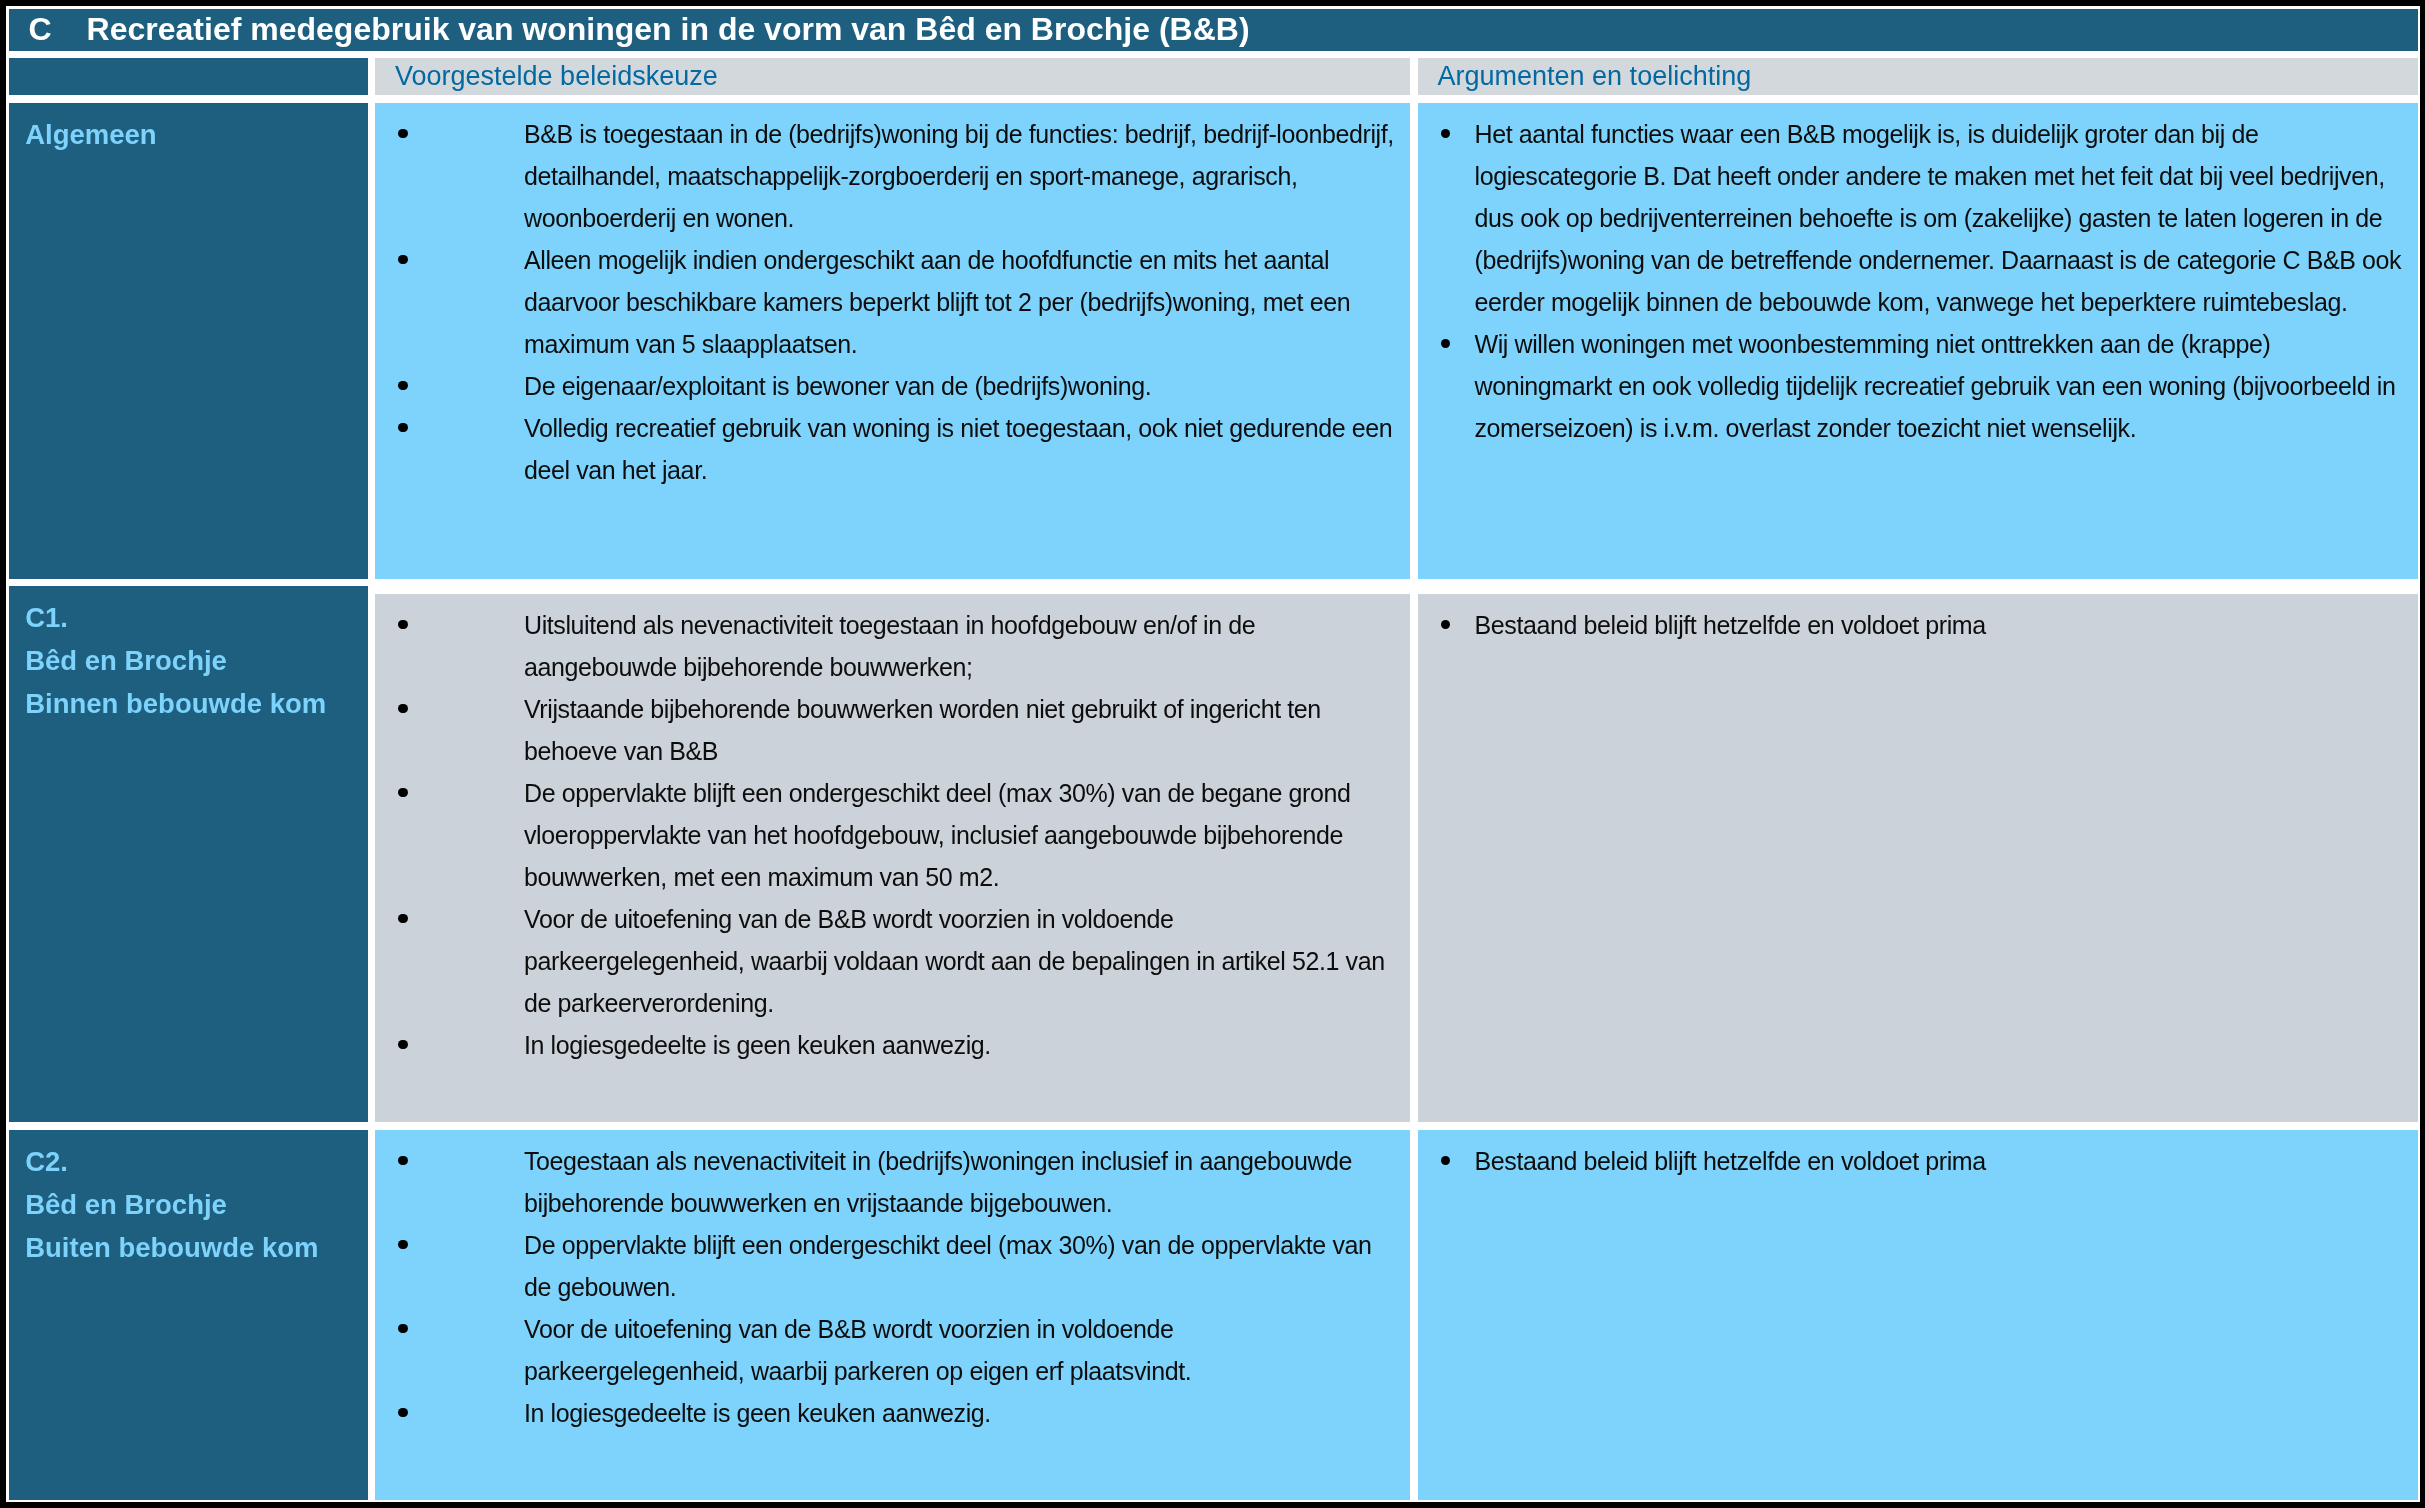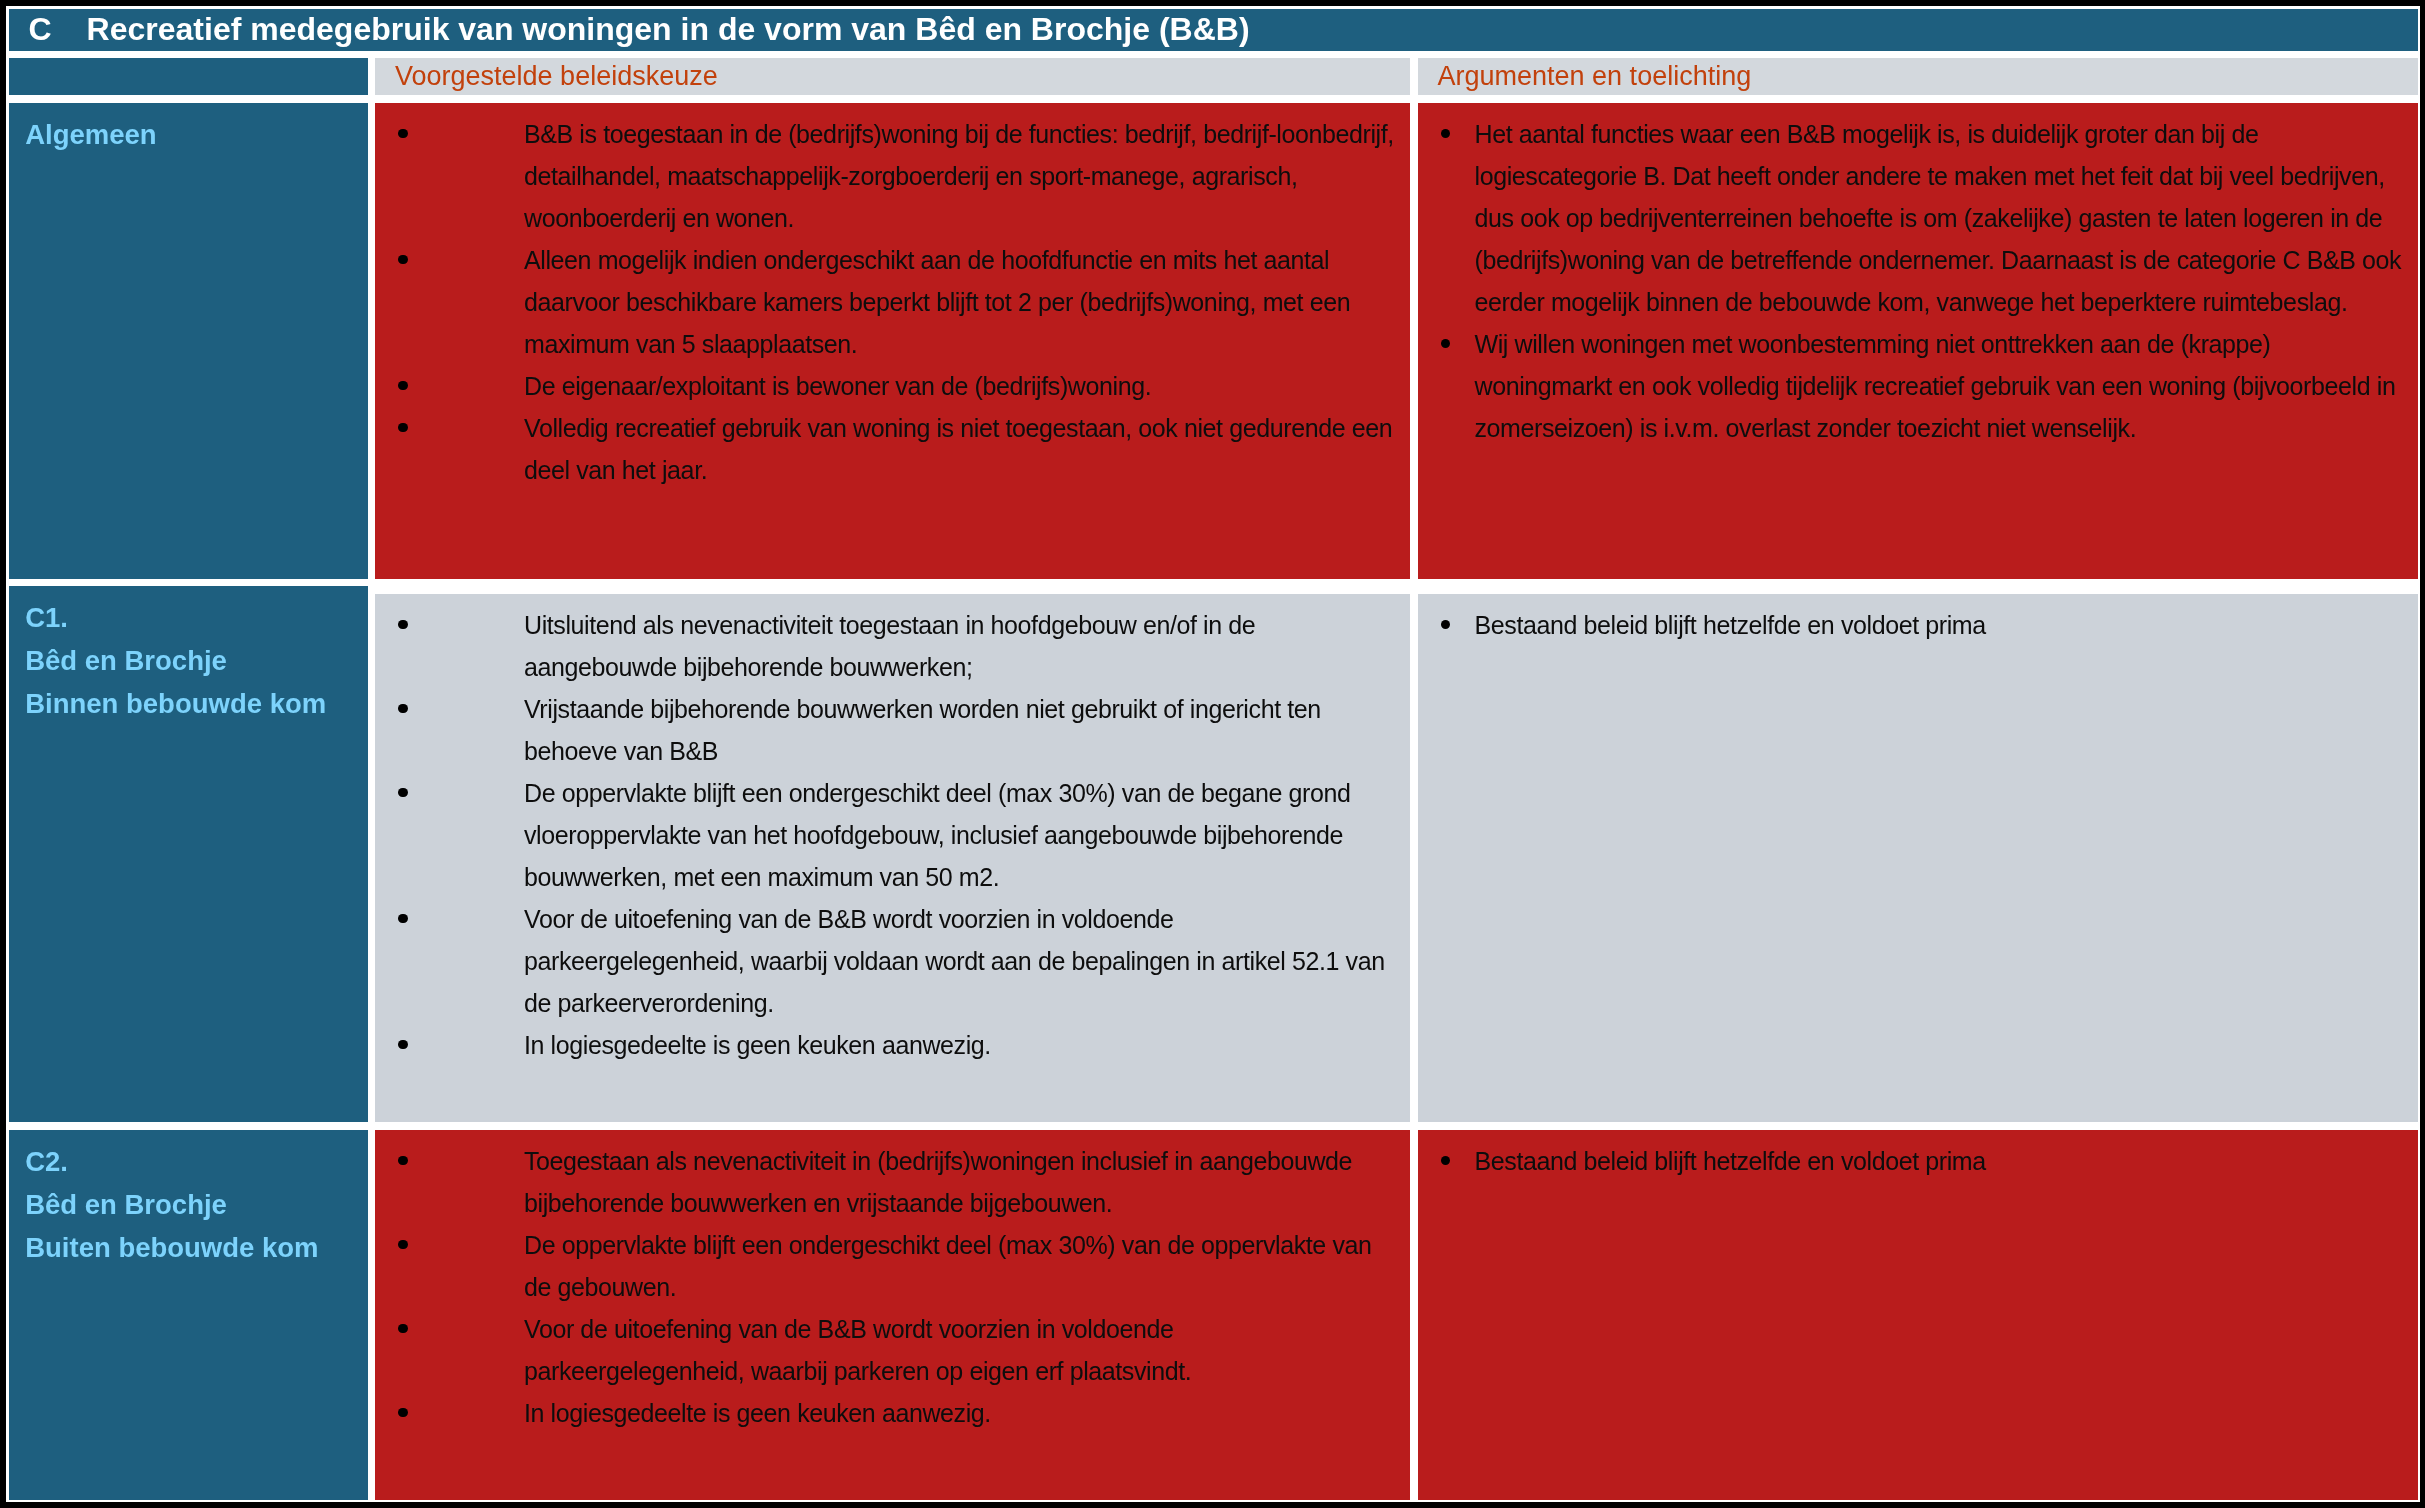--- a/index.html
+++ b/index.html
@@ -15,39 +15,39 @@
     border: 6.7px solid #000000;
     background: #ffffff;
     display: grid;
     grid-template-columns: 359px 1035px 1fr;
     grid-template-rows: 42px 37px 476px 536px 1fr;
     gap: 7.5px;
     padding: 2.5px;
   }
   .cell { overflow: hidden; box-sizing: border-box; }
   .teal  { background: #1E5F7F; }
-  .light { background: #b91c1c; }
+  .light { background: #7dd3fc; }
   .dark  { background: #CCD2D9; margin-top: 8px; }
   .headgray { background: #D3D8DD; }
 
   .title-bar {
     grid-column: 1 / -1;
     background: #1E5F7F;
     color: #ffffff;
     display: flex;
     align-items: center;
     font-weight: bold;
     font-size: 32px;
     padding-left: 20px;
   }
   .title-bar .section-letter { margin-right: 35px; }
 
   .subhead {
     font-size: 27px;
-    color: #c2410c;
+    color: #0369a1;
     display: flex;
     align-items: center;
     padding-left: 20px;
   }
 
   .label-cell {
     color: #7dd3fc;
     font-weight: bold;
     font-size: 27.5px;
     line-height: 43px;

